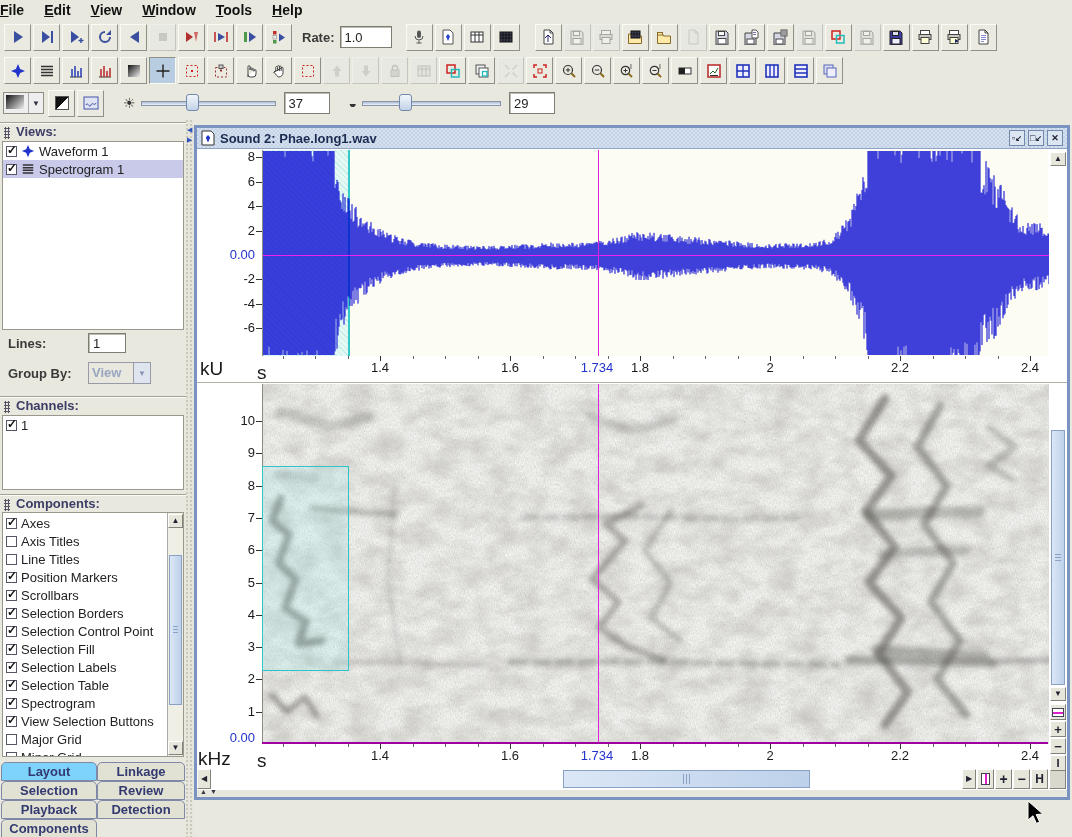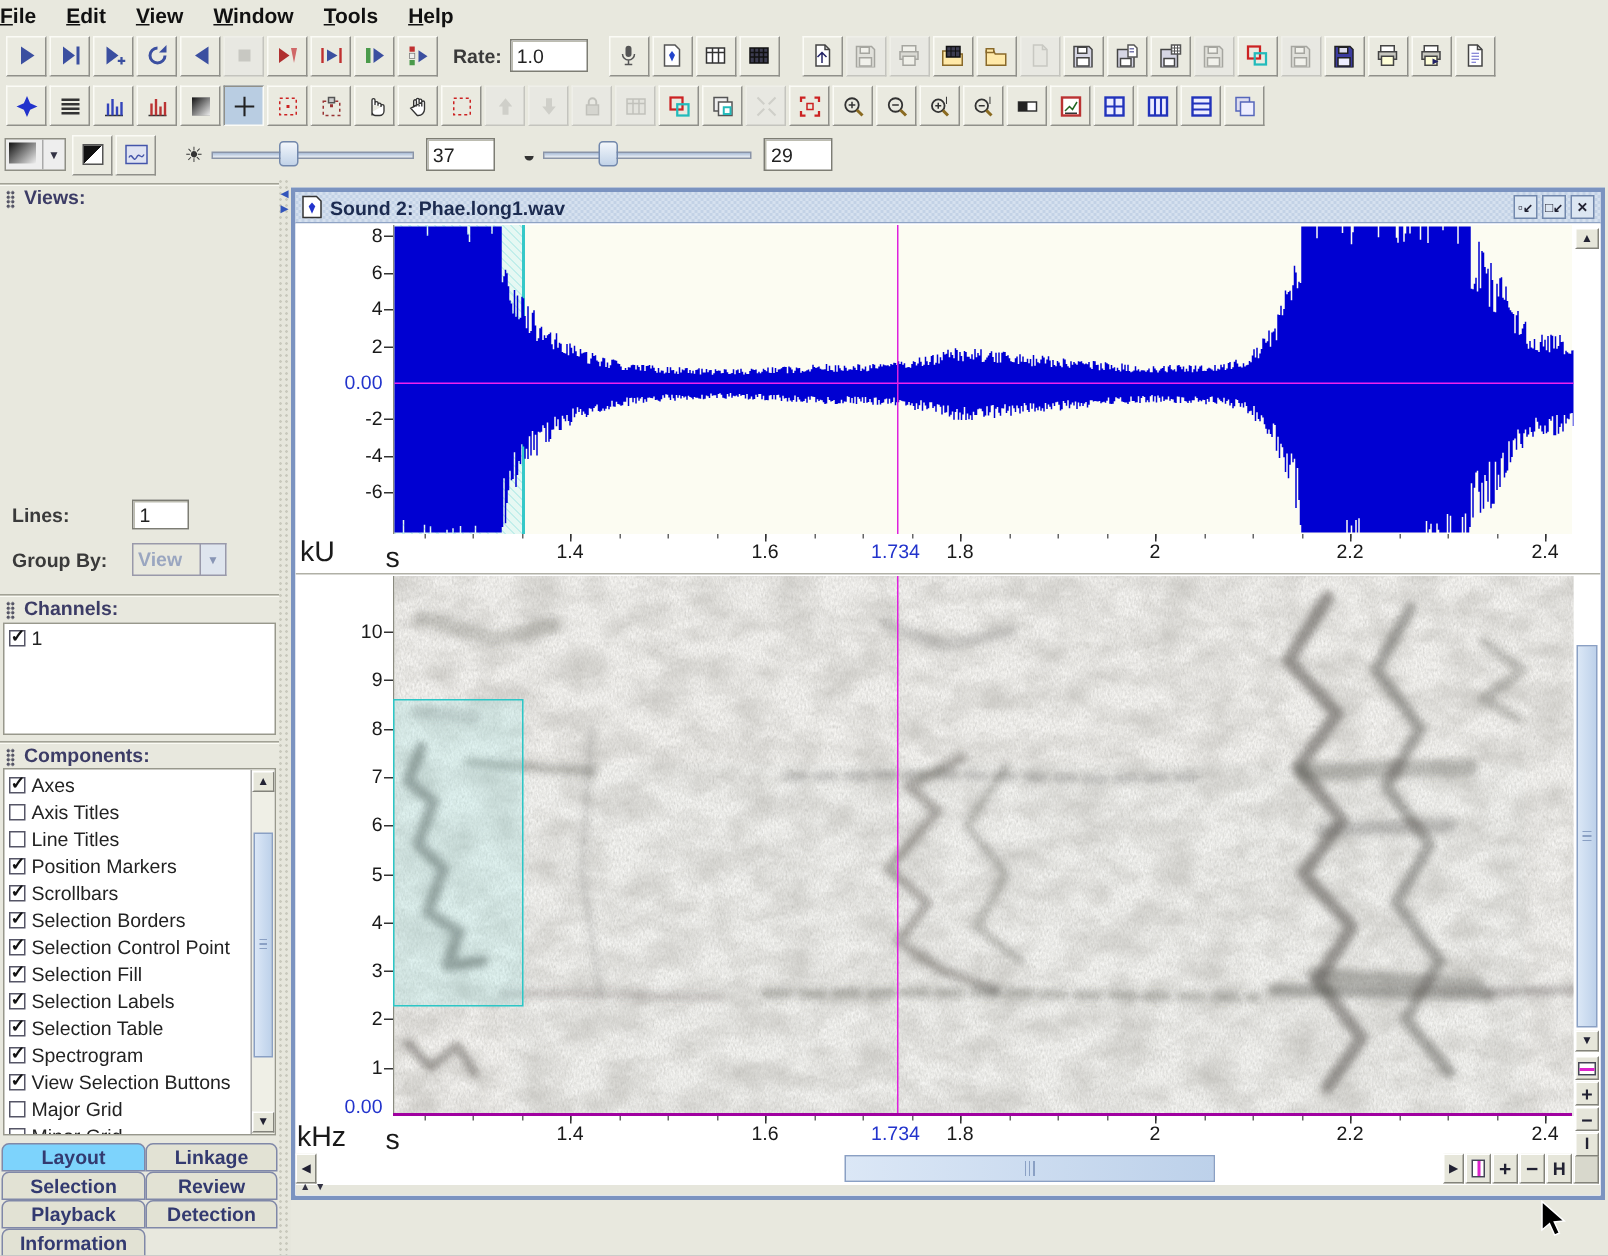--- a/index.html
+++ b/index.html
@@ -542,20 +542,36 @@
           <input class="tb-field" readonly="" value="29" style="width: 46px; margin: 0px 14px 0px 8px;">
         </span>
       </span>
   </div>
 
   <div id="sidebar">
     <div class="panel-header" style="top:2px">
       <span class="grip"></span>
       <span>Views:</span>
     </div>
+    <div id="views-list" class="list" style="left:2px;top:21px;width:182px;height:189px">
+        <div class="chk-row">
+          <span class="chk on"></span>
+          <span class="vicon"><svg style="width:14px;height:14px" viewBox="0 0 16 16">
+              <path d="M8 1l2.1 4.9L15 8l-4.9 2.1L8 15l-2.1-4.9L1 8l4.9-2.1z" fill="#2233cc"></path>
+            </svg></span>
+          <span>Waveform 1</span>
+        </div>
+        <div class="chk-row row-sel">
+          <span class="chk on"></span>
+          <span class="vicon"><svg style="width:14px;height:14px" viewBox="0 0 16 16">
+              <path d="M2 3.5h12M2 6.5h12M2 9.5h12M2 12.5h12" stroke="#333" stroke-width="1.7"></path>
+            </svg></span>
+          <span>Spectrogram 1</span>
+        </div>
+      </div>
     <div class="side-label" style="left:8px;top:216px">Lines:</div>
     <input id="lines-input" class="tb-field" style="left: 88px; top: 213px;" readonly="" value="1">
     <div class="side-label" style="left:8px;top:246px">Group By:</div>
     <div id="groupby-combo" style="left:88px;top:242px">
       <span id="groupby-text">View</span>
       <span id="groupby-arrow">▼</span>
     </div>
 
     <div class="panel-header" style="top:276px">
       <span class="grip"></span>
@@ -638,21 +654,21 @@
       </div>
     </div>
 
     <div id="side-tabs">
         <div class="side-tab active">Layout</div>
         <div class="side-tab">Linkage</div>
         <div class="side-tab">Selection</div>
         <div class="side-tab">Review</div>
         <div class="side-tab">Playback</div>
         <div class="side-tab">Detection</div>
-        <div class="side-tab">Information</div>
+        <div class="side-tab">Components</div>
       </div>
   </div>
 
   <div id="splitter">
     <span class="split-arr" style="top:6px">◀</span>
     <span class="split-arr" style="top:16px">▶</span>
   </div>
 
   <div id="frame">
     <div id="titlebar">

